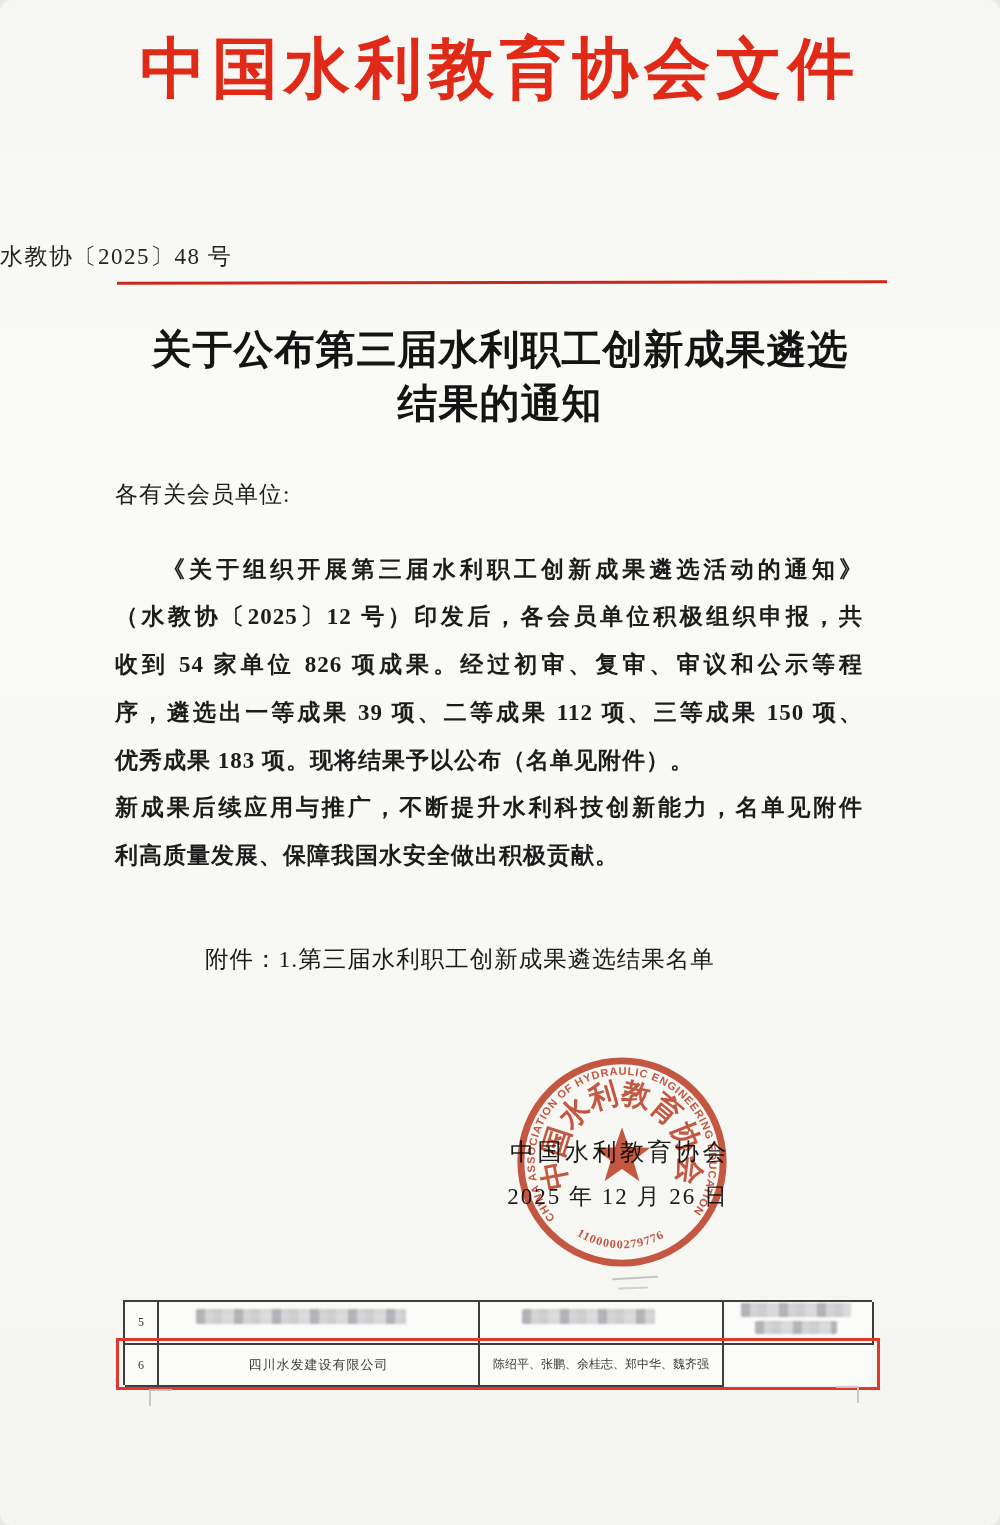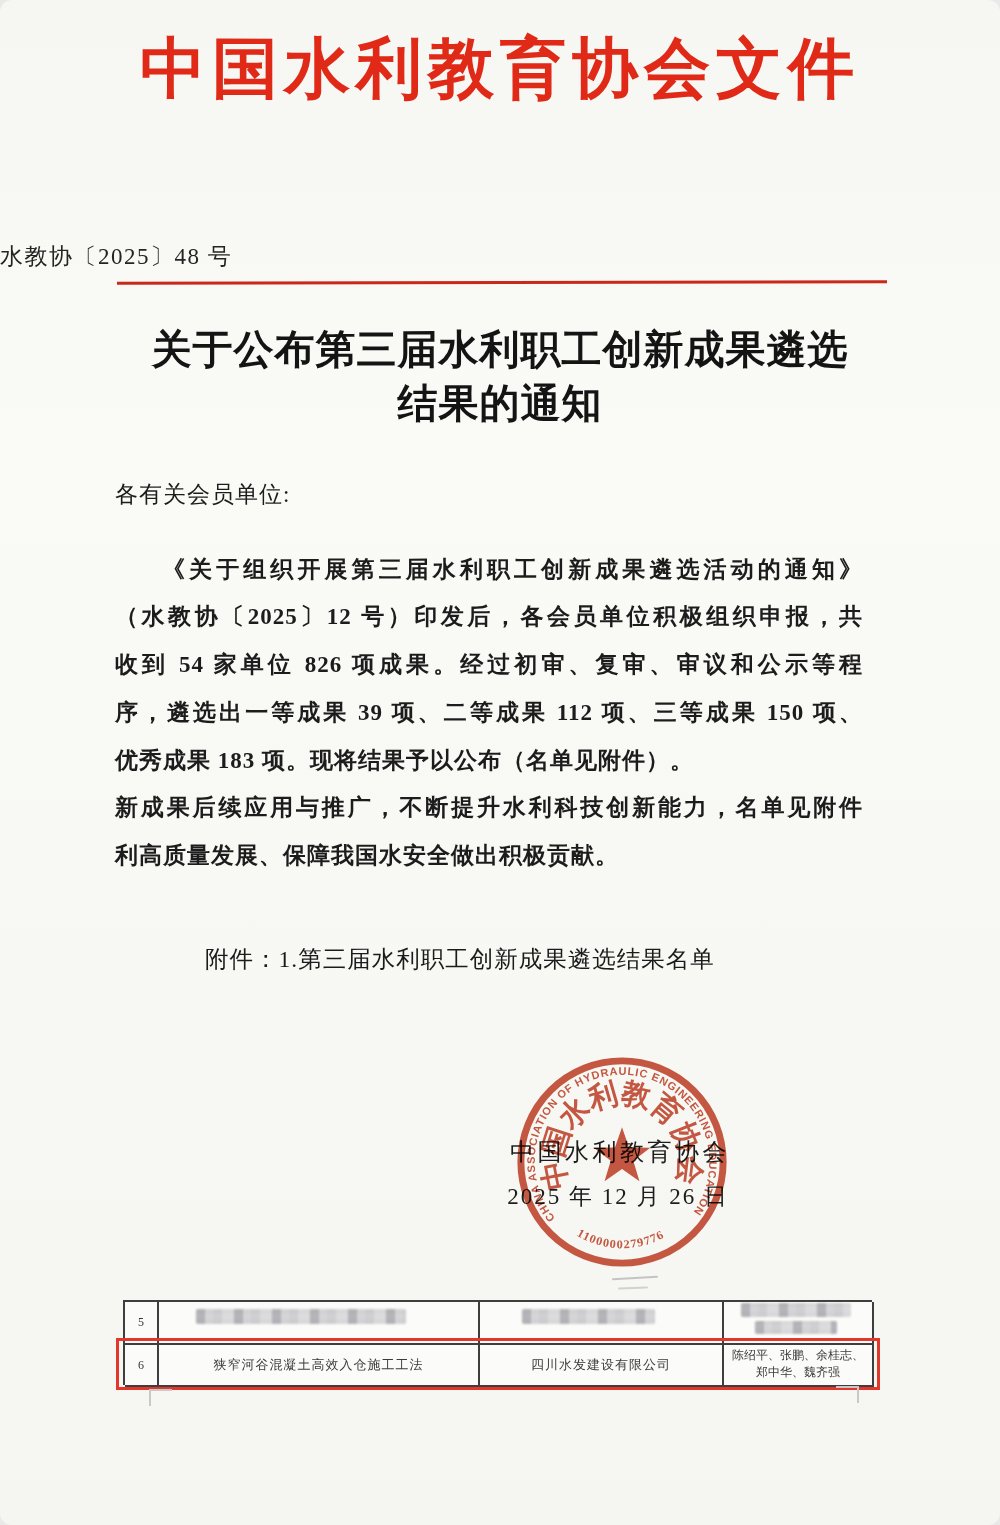--- a/index.html
+++ b/index.html
@@ -188,21 +188,20 @@
 
   <div class="smudge-1"></div>
   <div class="smudge-2"></div>
 
   <div class="result-table">
     <div class="cell cell-no">5</div>
     <div class="cell"></div>
     <div class="cell"></div>
     <div class="cell"></div>
     <div class="cell cell-no">6</div>
-    <div class="cell cell-text">狭窄河谷混凝土高效入仓施工工法</div>
     <div class="cell cell-text">四川水发建设有限公司</div>
     <div class="cell cell-people">陈绍平、张鹏、余桂志、郑中华、魏齐强</div>
   </div>
 
   <div class="pix pix-a"></div>
   <div class="pix pix-b"></div>
   <div class="pix pix-c"></div>
   <div class="pix pix-d"></div>
 
   <div class="highlight-box"></div>

